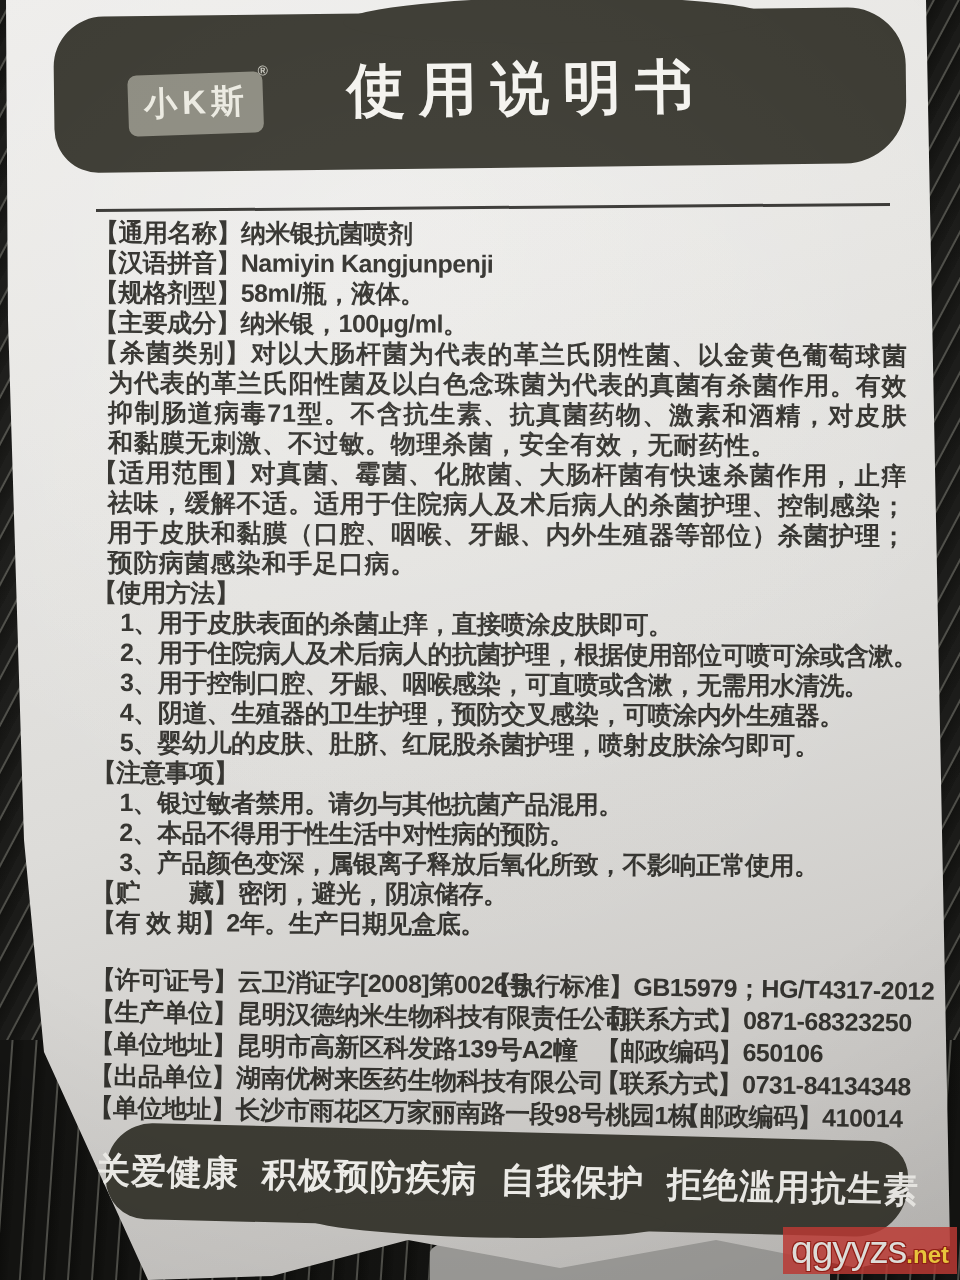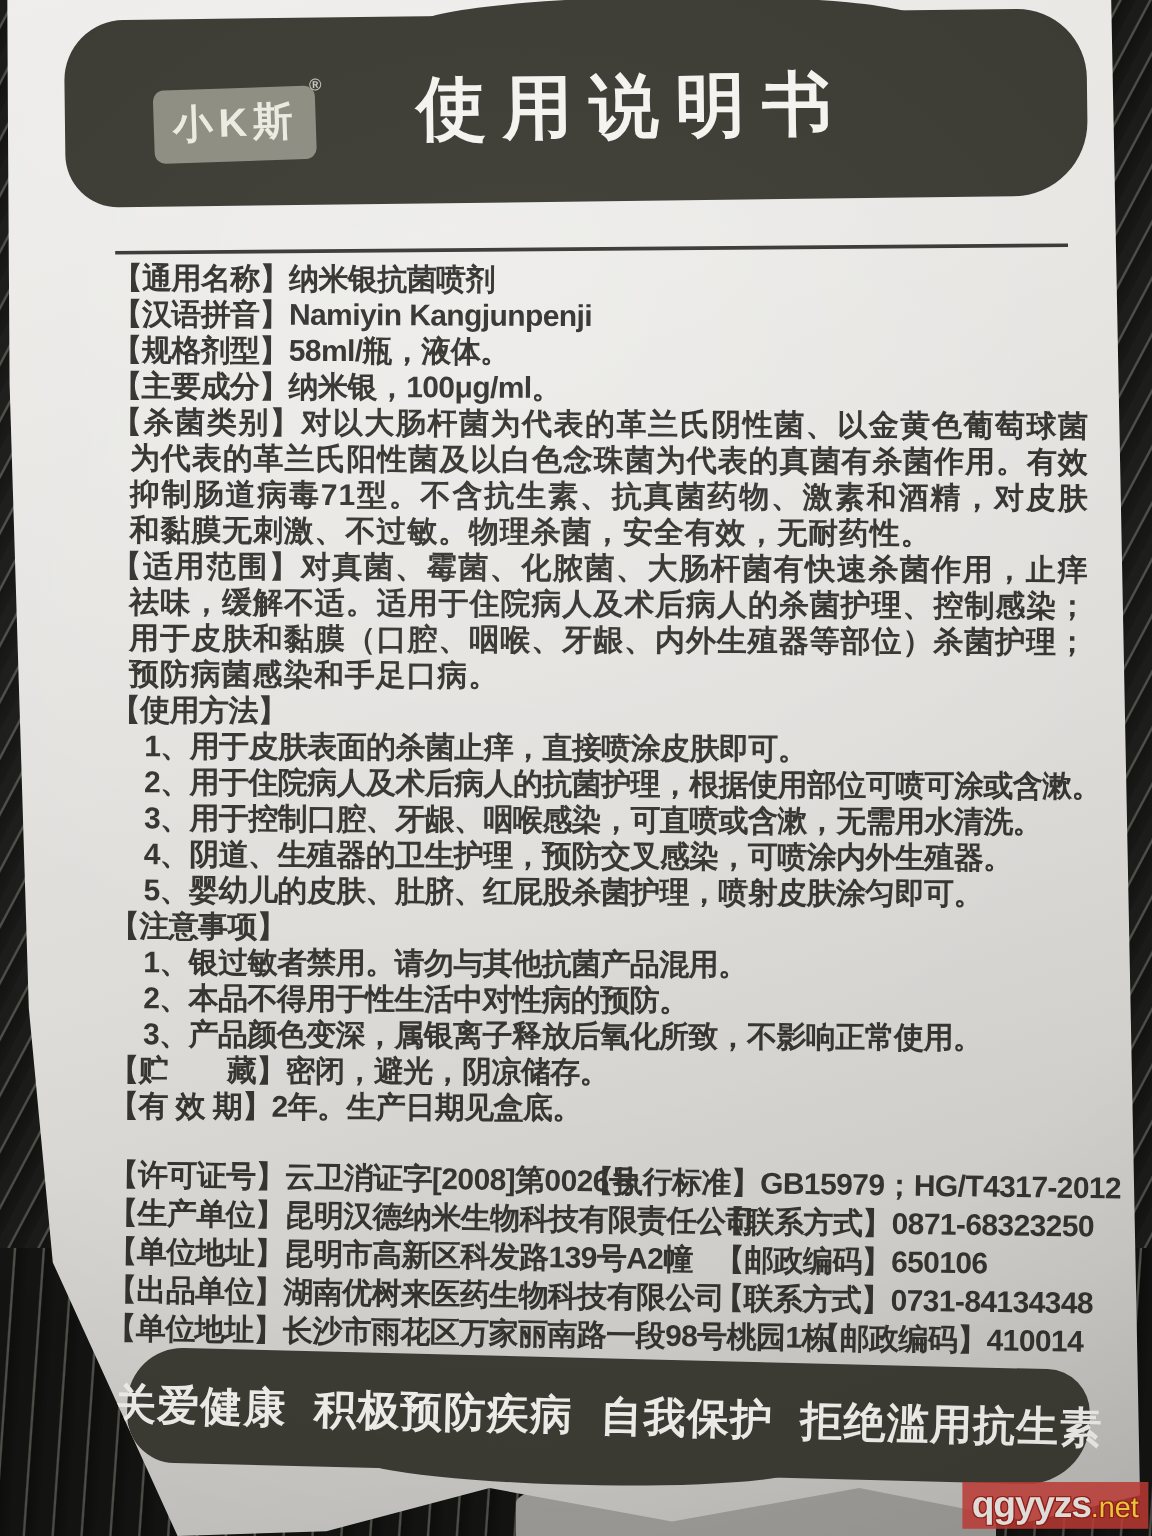--- a/index.html
+++ b/index.html
@@ -103,25 +103,25 @@
       rgba(255,255,255,0.05) 0%, rgba(0,0,0,0) 55%, rgba(0,0,0,0.12) 100%);
   }
   
   .watermark {
     position:absolute; right:3px; bottom:6px;
     background:rgba(186,58,52,0.85);
     padding:3px 8px 5px 8px; line-height:1;
     white-space:nowrap;
   }
   .wm-site {
-    font-size:31px; font-weight:bold; color:#dddcd8; letter-spacing:-1px;
+    font-size:39px; font-weight:normal; color:#dddcd8; letter-spacing:-1px;
     text-shadow:-1px -1px 0 #8f1f17, 1px -1px 0 #8f1f17, -1px 1px 0 #8f1f17, 1px 1px 0 #8f1f17;
   }
   .wm-tld {
-    font-size:24px; font-weight:normal; color:#e8c43c;
+    font-size:24px; font-weight:bold; color:#e8c43c;
     text-shadow:-1px -1px 0 #8f1f17, 1px -1px 0 #8f1f17, -1px 1px 0 #8f1f17, 1px 1px 0 #8f1f17;
   }
   .lbl { }
 </style>
 </head>
 <body>
 
 <div class="stage">
   <div class="fabric"></div>
   <div class="fabric-bottom"></div>

